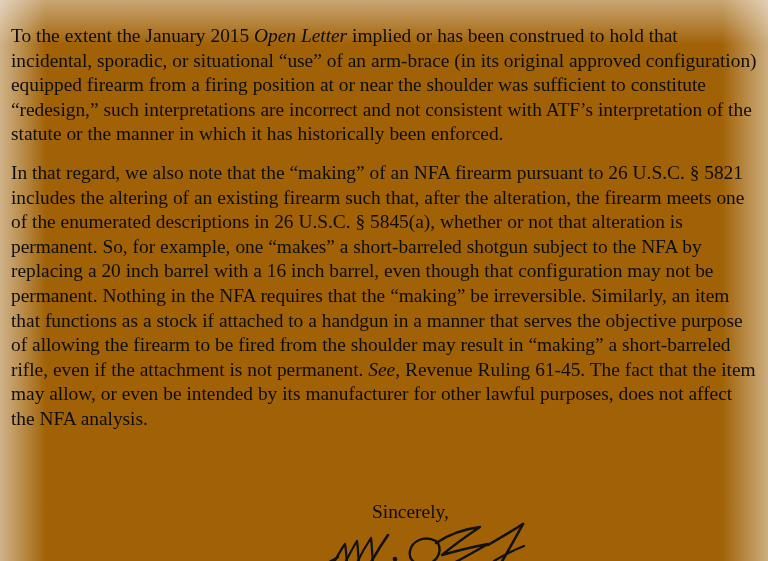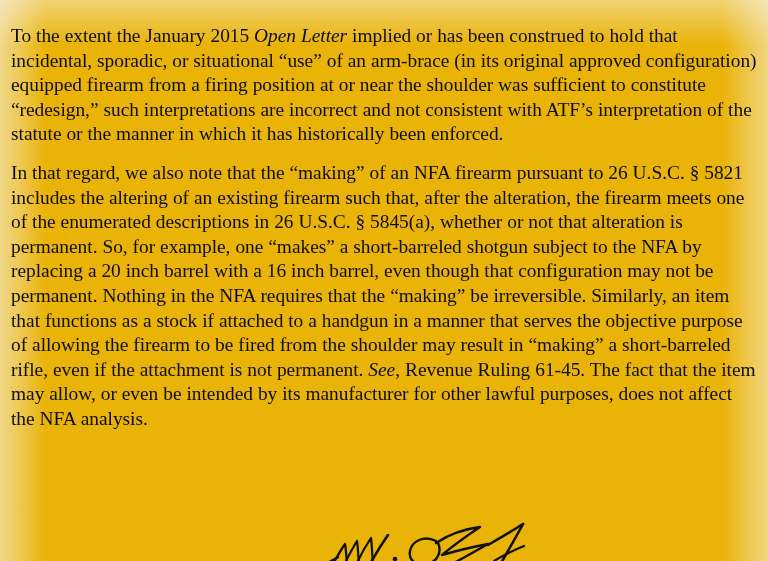--- a/index.html
+++ b/index.html
@@ -13,21 +13,21 @@
     background: #ffffff;
     overflow: hidden;
     font-family: "Liberation Serif", "DejaVu Serif", serif;
     color: #000000;
     -webkit-font-smoothing: none;
   }
   #page {
     position: relative;
     width: 768px;
     height: 561px;
-    background: #eab308;
+    background: #a16207;
     box-sizing: border-box;
     padding: 0;
     overflow: hidden;
   }
   
   #scan-tint {
     position: absolute;
     inset: 0;
     pointer-events: none;
     background:
@@ -82,20 +82,23 @@
 
 <div id="page">
 
   <div id="scan-tint"></div>
 
   <div id="body-copy">
     <p class="para">To the extent the January 2015 <span class="ital">Open Letter</span> implied or has been construed to hold that incidental, sporadic, or situational “use” of an arm-brace (in its original approved configuration) equipped firearm from a firing position at or near the shoulder was sufficient to constitute “redesign,” such interpretations are incorrect and not consistent with ATF’s interpretation of the statute or the manner in which it has historically been enforced.</p>
     <p class="para">In that regard, we also note that the “making” of an NFA firearm pursuant to 26 U.S.C. § 5821 includes the altering of an existing firearm such that, after the alteration, the firearm meets one of the enumerated descriptions in 26 U.S.C. § 5845(a), whether or not that alteration is permanent.  So, for example, one “makes” a short-barreled shotgun subject to the NFA by replacing a 20 inch barrel with a 16 inch barrel, even though that configuration may not be permanent.  Nothing in the NFA requires that the “making” be irreversible.  Similarly, an item that functions as a stock if attached to a handgun in a manner that serves the objective purpose of allowing the firearm to be fired from the shoulder may result in “making” a short-barreled rifle, even if the attachment is not permanent.  <span class="ital">See</span>, Revenue Ruling 61-45.  The fact that the item may allow, or even be intended by its manufacturer for other lawful purposes, does not affect the NFA analysis.</p>
   </div>
 
+  <div id="closing-block">
+    <p id="closing-line">Sincerely,</p>
+  </div>
 
   <div id="signature-wrap">
     <svg width="260" height="46" viewBox="0 0 260 46" xmlns="http://www.w3.org/2000/svg" aria-hidden="true">
       <g fill="none" stroke="#111111" stroke-linecap="round" stroke-linejoin="round">
 
         <path d="M4 44 C 10 42, 14 40, 20 36" stroke-width="2.4"></path>
         <path d="M14 45 C 18 38, 22 30, 27 23 C 28 27, 28 34, 29 41" stroke-width="2.2"></path>
         <path d="M26 44 C 30 36, 34 28, 39 20 C 40 26, 40 34, 41 42" stroke-width="2.2"></path>
         <path d="M38 44 C 42 35, 47 26, 53 17 C 54 24, 54 33, 55 42" stroke-width="2.2"></path>
         <path d="M52 43 C 57 34, 63 24, 70 14" stroke-width="2.6"></path>

